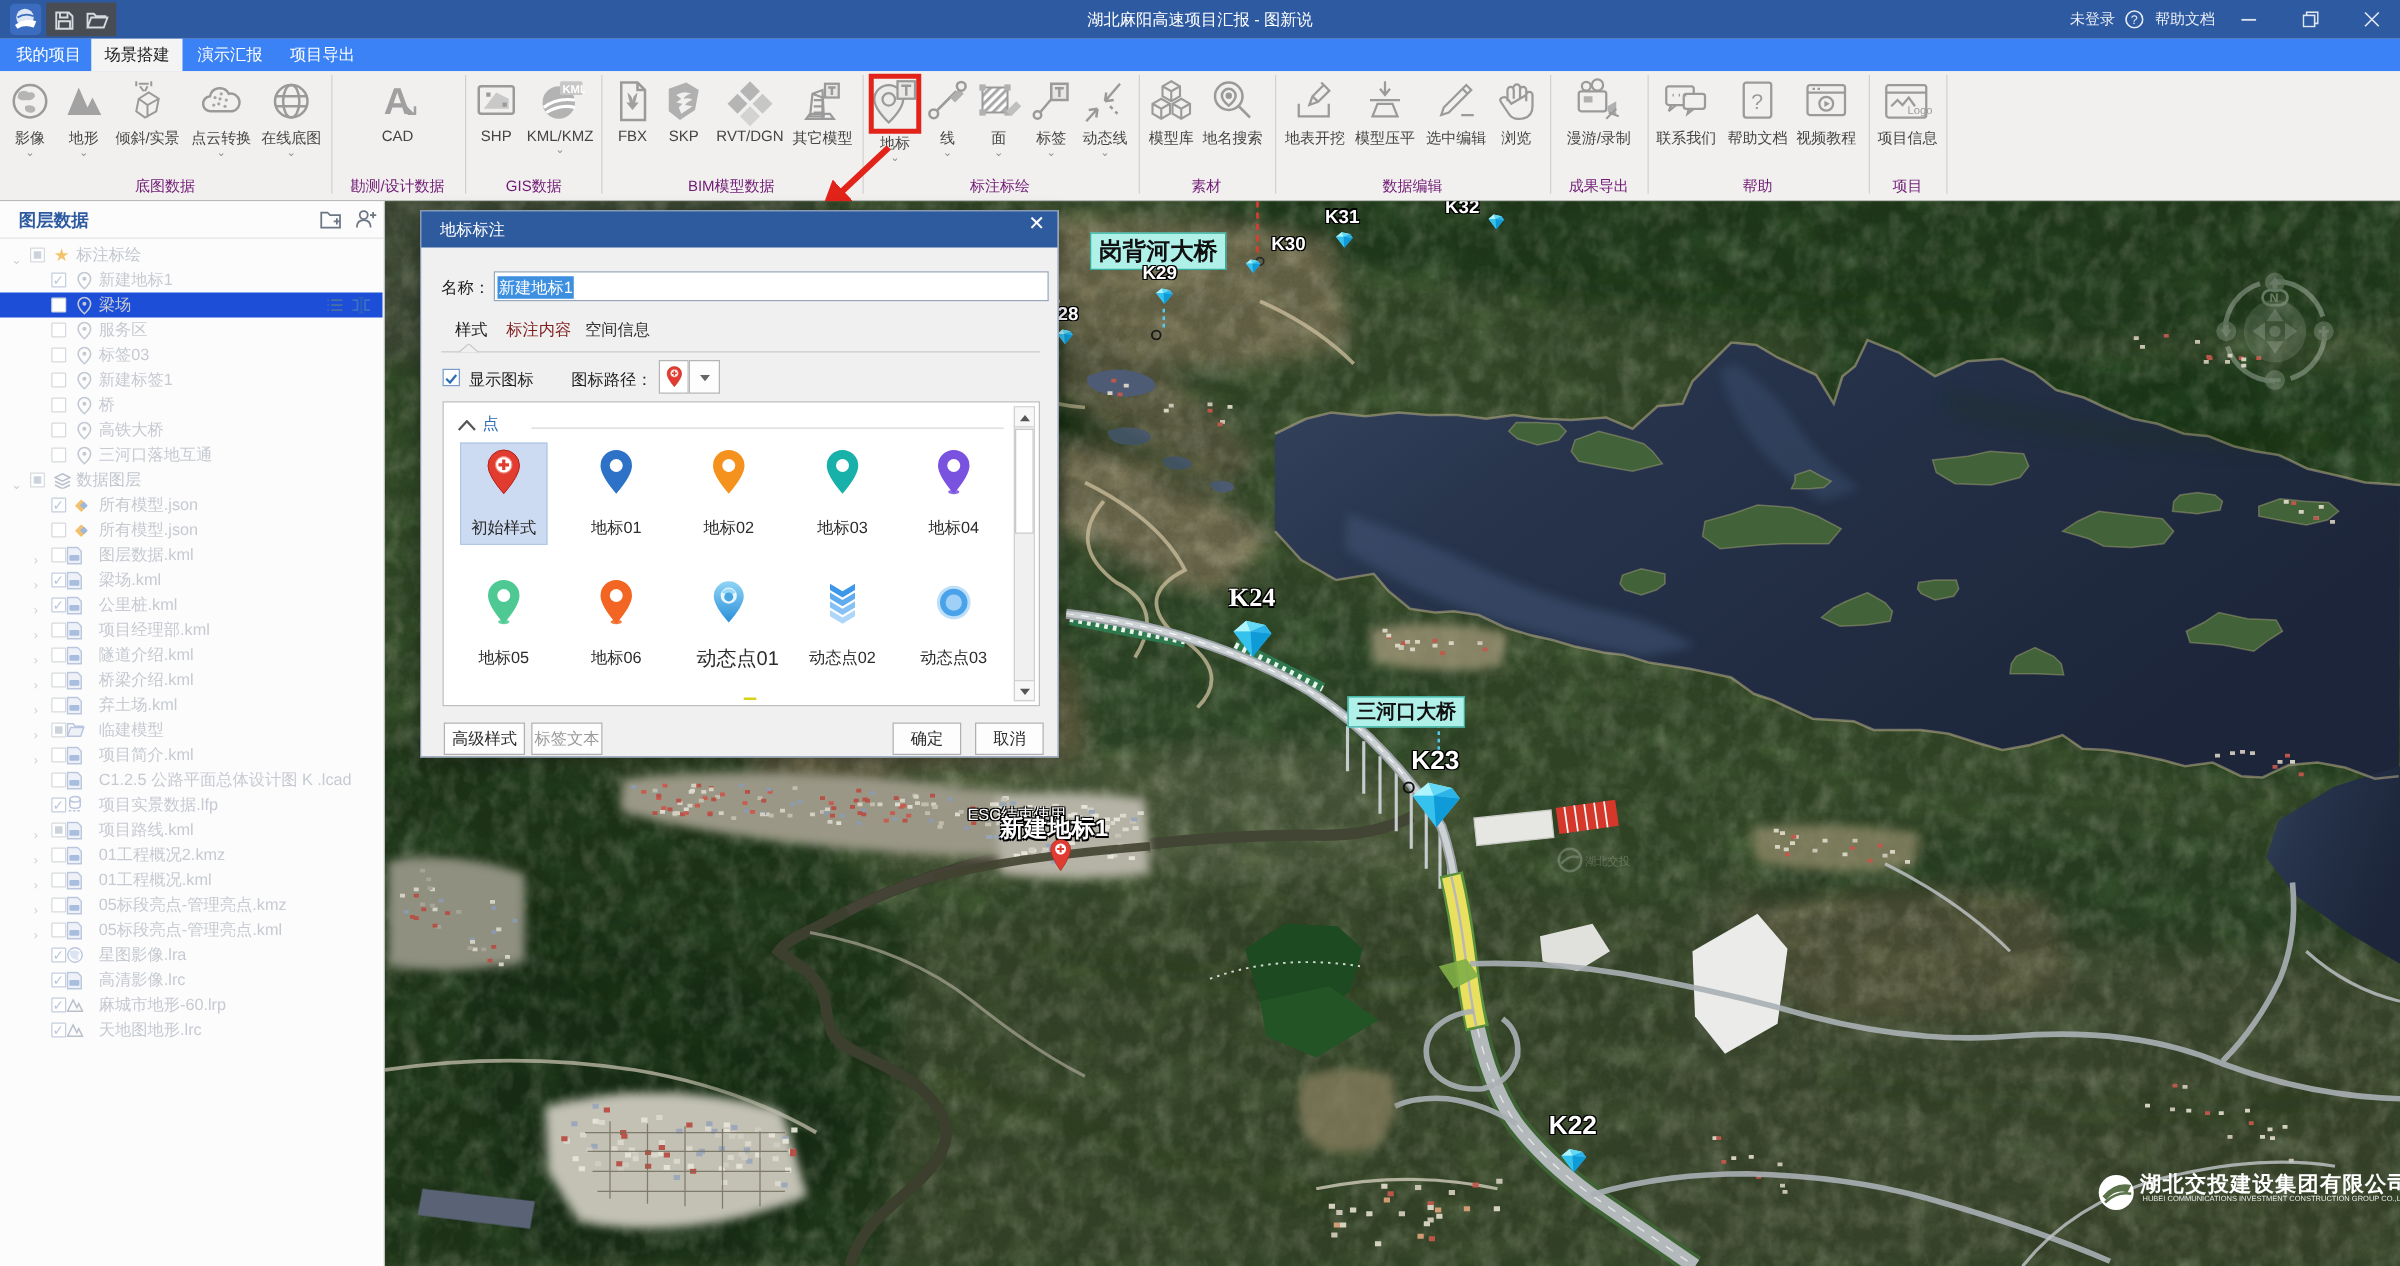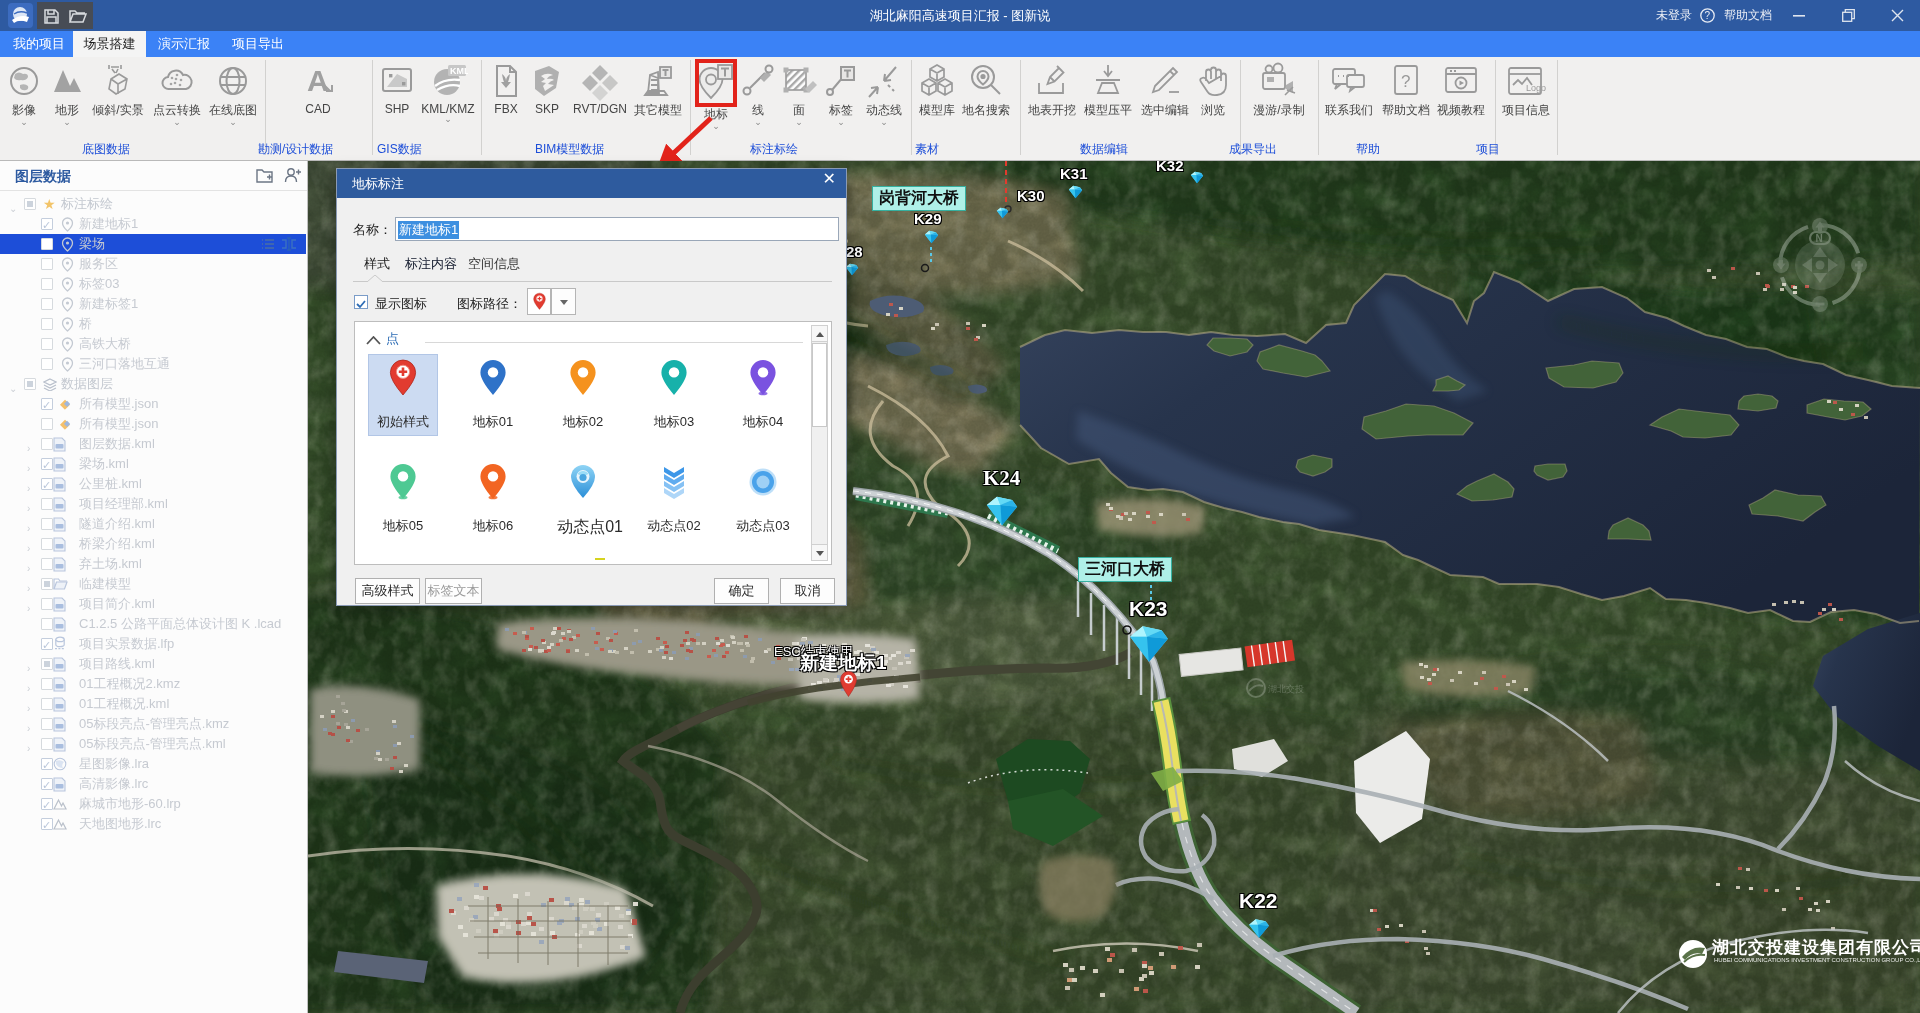--- a/index.html
+++ b/index.html
@@ -11,21 +11,21 @@
 #qbox { position:absolute; left:37px; top:2px; width:56px; height:27px; background:#474c55; }
 #title-center { position:absolute; left:0; top:0; width:100%; height:31px; text-align:center; line-height:31px; color:#fff; font-size:13px; }
 #title-right { position:absolute; right:0; top:0; height:31px; color:#e8ecf4; font-size:12px; line-height:31px; }
 
 #menubar { position:absolute; left:0; top:31px; width:1920px; height:26px; background:#3b82f6; }
 .mtab { position:absolute; top:0; height:26px; line-height:26px; color:#fff; font-size:13px; }
 .mtab.active { background:#f4f4f4; color:#1a1a1a; }
 
 #toolbar { position:absolute; left:0; top:57px; width:1920px; height:104px; background:#f1f0ef; border-bottom:1px solid #b9b9b9; }
 .tsep { position:absolute; top:3px; height:95px; width:1px; background:#d2d1cf; }
-.tgroup-label { position:absolute; top:84px; font-size:12px; color:#1d4ed8; }
+.tgroup-label { position:absolute; top:84px; font-size:12px; color:#701a75; text-align:center; }
 .titem { position:absolute; top:4px; text-align:center; color:#454545; font-size:12px; }
 .titem .ic { display:block; margin:0 auto; }
 .titem .lbl { display:block; margin-top:1px; white-space:nowrap; }
 .titem .chev { display:block; margin-top:-1px; color:#8a8a8a; font-size:9px; line-height:8px; }
 
 #lpanel { position:absolute; left:0; top:161px; width:308px; height:852px; background:#fcfcfc; border-right:1px solid #c0c0c0; }
 #lp-head { position:absolute; left:0; top:0; width:100%; height:30px; border-bottom:1px solid #e3e3e3; }
 #lp-title { position:absolute; left:15px; top:7px; color:#2d5aa0; font-size:14px; font-weight:bold; }
 .tree { position:absolute; left:0; top:33px; width:306px; }
 .trow { position:relative; height:20px; line-height:20px; font-size:13px; color:#c6cad1; white-space:nowrap; }
@@ -1372,21 +1372,21 @@
         </g>
 </svg>
 <svg width="0" height="0" style="position:absolute">
         <defs>
           <linearGradient id="diag2" x1="0" y1="0" x2="0" y2="1">
             <stop offset="0" stop-color="#9ef0fb"></stop>
             <stop offset="1" stop-color="#0e8fd8"></stop>
           </linearGradient>
         </defs>
       </svg>
-<div class="maplabel" style="left:564px;top:25px;font-size:16px;padding:1px 6px;">岗背河大桥</div>
+<div class="maplabel" style="left:564px;top:25px;font-size:19px;padding:1px 6px;">岗背河大桥</div>
 <div class="maplabel" style="left:770px;top:396px;font-size:16px;padding:1px 6px;">三河口大桥</div>
 <div class="ktext" style="left:538px;top:82px;font-size:15px;">28</div>
 <div class="ktext" style="left:606px;top:49px;font-size:15px;">K29</div>
 <div class="ktext" style="left:709px;top:26px;font-size:15px;">K30</div>
 <div class="ktext" style="left:752px;top:4px;font-size:15px;">K31</div>
 <div class="ktext" style="left:848px;top:-4px;font-size:15px;">K32</div>
 <div class="ktext" style="left:675px;top:305px;font-size:21px;font-family:Liberation Serif, serif;">K24</div>
 <div class="ktext" style="left:821px;top:436px;font-size:21px;">K23</div>
 <div class="ktext" style="left:931px;top:728px;font-size:21px;">K22</div>
 <svg style="position:absolute;left:537px;top:102px;" width="14" height="13" viewBox="0 0 40 38">
@@ -1497,21 +1497,21 @@
   </div>
   <div id="dialog">
     <div id="dlg-title"><span style="margin-left:15px;">地标标注</span></div>
     <div id="dlg-close">✕</div>
 
     <div style="position:absolute;left:16px;top:52px;font-size:13px;color:#222;">名称：</div>
     <div style="position:absolute;left:58px;top:48px;width:444px;height:24px;background:#fff;border:1px solid #9aa7b8;">
       <span style="position:absolute;left:2px;top:3px;background:#3d8fe0;color:#fff;font-size:13px;padding:0 1px;">新建地标1</span>
     </div>
     <div style="position:absolute;left:27px;top:86px;font-size:13px;color:#1a1a1a;">样式</div>
-    <div style="position:absolute;left:68px;top:86px;font-size:13px;color:#0f172a;">标注内容</div>
+    <div style="position:absolute;left:68px;top:86px;font-size:13px;color:#7f1d1d;">标注内容</div>
     <div style="position:absolute;left:131px;top:86px;font-size:13px;color:#333;">空间信息</div>
     <div style="position:absolute;left:16px;top:112px;width:479px;height:1px;background:#c9c9c9;"></div>
     <svg style="position:absolute;left:30px;top:106px;" width="16" height="7" viewBox="0 0 16 7">
         <path d="M0 7 L8 0 L16 7" fill="#f0f0f0" stroke="#c9c9c9" stroke-width="1"></path>
       </svg>
     <div style="position:absolute;left:17px;top:126px;width:14px;height:14px;background:#fff;border:1px solid #7a9cc8;"><svg width="12" height="12" viewBox="0 0 12 12">
           <path d="M2 6 l3 3 5 -6" stroke="#2d6cb5" stroke-width="1.8" fill="none"></path>
         </svg></div>
     <div style="position:absolute;left:38px;top:126px;font-size:13px;color:#222;">显示图标</div>
     <div style="position:absolute;left:120px;top:126px;font-size:13px;color:#222;">图标路径：</div>

